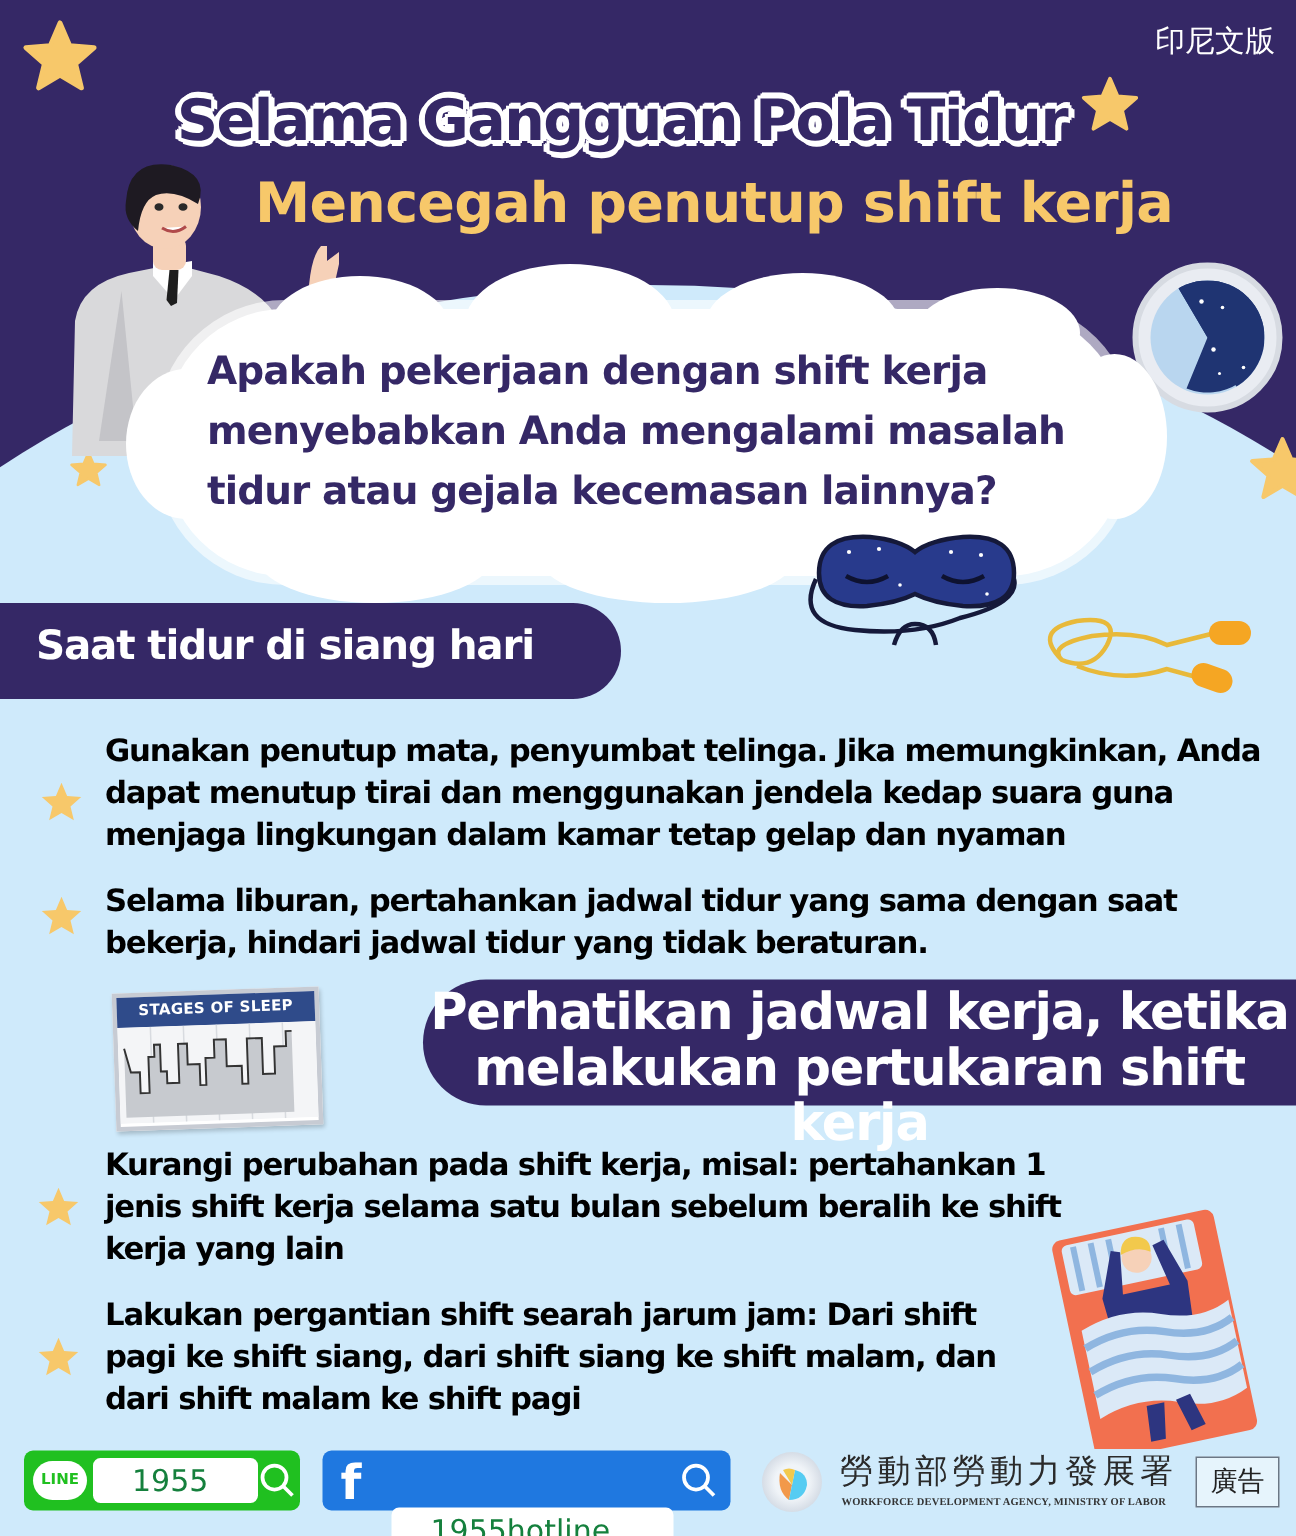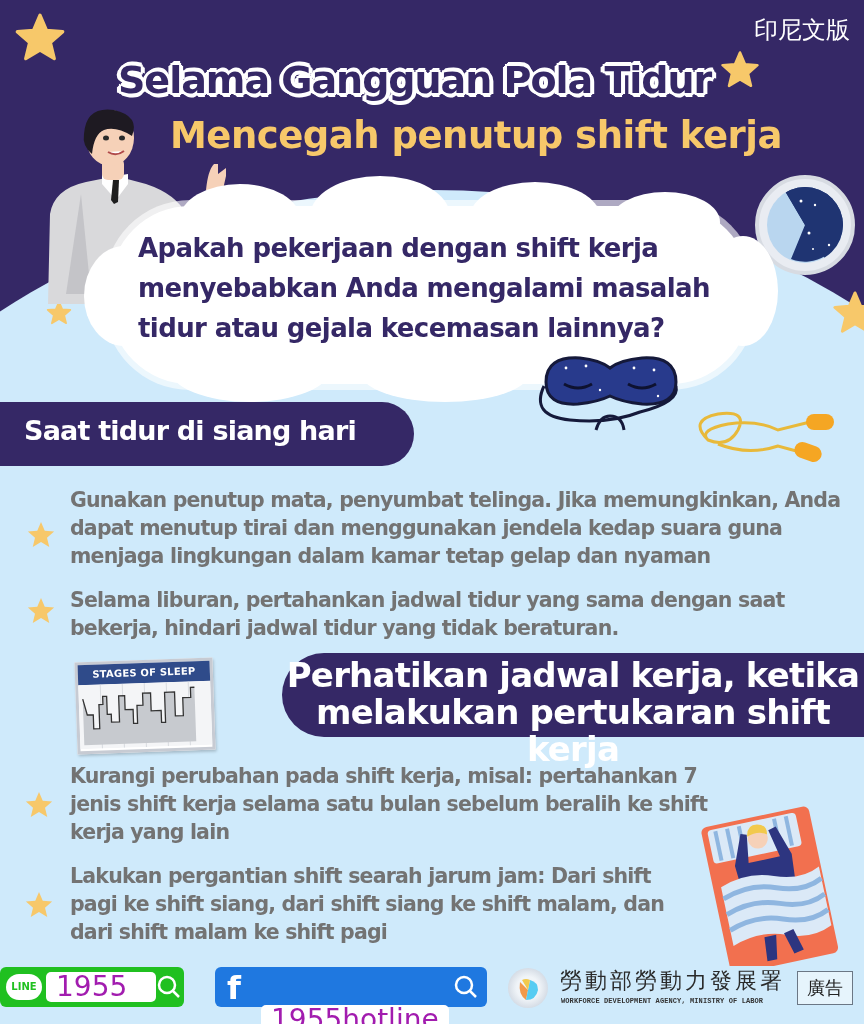--- a/index.html
+++ b/index.html
@@ -19,21 +19,21 @@
       border-radius: 50%;
       background: #cfeafb;
     }
     .lower-bg {
       position: absolute; left: 0; top: 400px; width: 864px; height: 624px;
       background: #cfeafb;
     }
     .abs { position: absolute; }
 
     .edition-tag {
-      right: 14px; top: 14px; color: #ffffff; font-size: 24px;
+      right: 14px; top: 14px; color: #ffffff; font-size: 20px;
       font-family: "DejaVu Sans", sans-serif;
     }
     .main-title {
       left: 118px; top: 58px; font-size: 38px; font-weight: 900; color: #352866;
       font-family: "DejaVu Sans", sans-serif; letter-spacing: -1px;
       text-shadow:
         3px 0 0 #fff, -3px 0 0 #fff, 0 3px 0 #fff, 0 -3px 0 #fff,
         2px 2px 0 #fff, -2px -2px 0 #fff, 2px -2px 0 #fff, -2px 2px 0 #fff,
         4px 1px 0 #fff, -4px 1px 0 #fff, 1px 4px 0 #fff, 1px -4px 0 #fff;
     }
@@ -79,59 +79,59 @@
       left: 282px; top: 653px; width: 582px; height: 84px; background: #352866;
       border-radius: 42px 0 0 42px;
     }
     .section-pill-2 span {
       position: absolute; left: 0; top: 4px; width: 100%; text-align: center; color: #fff;
       font-size: 34px; font-weight: 700; line-height: 37px;
       font-family: "DejaVu Sans", sans-serif; letter-spacing: -0.8px;
     }
 
     .tip {
-      font-size: 20.5px; font-weight: 700; color: #737373; line-height: 28px;
+      font-size: 20.5px; font-weight: 700; color: #000000; line-height: 28px;
       font-family: "DejaVu Sans", sans-serif; letter-spacing: -0.8px;
     }
     .tip-star { width: 30px; height: 30px; }
 
     .sleep-chart {
       left: 76px; top: 660px; width: 138px; height: 92px; background: #ffffff;
       border: 3px solid #c7cbd3; transform: rotate(-2deg);
       box-shadow: 1px 2px 3px rgba(0,0,0,0.2);
     }
     .sleep-chart-header {
       background: #2f4b8a; color: #fff; font-size: 10px; font-weight: 700; text-align: center;
       height: 20px; line-height: 20px; letter-spacing: 0.2px;
       font-family: "DejaVu Sans", sans-serif;
     }
 
     .footer-line {
-      left: 0; top: 967px; width: 184px; height: 40px; background: #20c020; border-radius: 6px;
+      left: 16px; top: 967px; width: 184px; height: 40px; background: #20c020; border-radius: 6px;
     }
     .footer-fb {
       left: 215px; top: 967px; width: 272px; height: 40px; background: #1f78e0; border-radius: 6px;
     }
     .footer-field {
       position: absolute; top: 5px; height: 30px; background: #fff; border-radius: 5px;
-      font-size: 28px; color: #a21caf; line-height: 30px; padding-left: 10px;
+      font-size: 20px; color: #15803d; line-height: 30px; padding-left: 26px;
       font-family: "DejaVu Sans", sans-serif;
     }
     .footer-search { position: absolute; top: 7px; width: 26px; height: 26px; }
     .agency-logo {
       left: 508px; top: 968px; width: 40px; height: 40px; border-radius: 50%;
       background: radial-gradient(circle at 50% 50%, #f0f4f8 40%, #d6dde6 70%, #b8c2cf 100%);
     }
     .agency-name-zh {
       left: 560px; top: 966px; font-size: 22px; color: #2a2a2a; letter-spacing: 3px;
       font-family: "DejaVu Sans", sans-serif;
     }
     .agency-name-en {
       left: 561px; top: 997px; font-size: 7px; color: #333; letter-spacing: 0.1px;
-      font-family: Liberation Mono, monospace; font-weight: 700;
+      font-family: Liberation Serif, serif; font-weight: 700;
     }
     .ad-tag {
       left: 797px; top: 971px; width: 56px; height: 34px; border: 1px solid #6b7785;
       background: #e6f4fc; font-size: 18px; line-height: 32px; text-align: center; color: #222;
       font-family: "DejaVu Sans", sans-serif;
     }
   </style>
 </head>
 <body>
 
@@ -270,21 +270,21 @@
 
 <div class="abs section-pill-2">
   <span>Perhatikan jadwal kerja, ketika melakukan pertukaran shift kerja</span>
 </div>
 
 <div class="abs tip-star star" style="left:24px;top:790px;">
   <svg viewBox="0 0 24 24">
       <path d="M12 1.5l3 7 7.5.6-5.7 5 1.8 7.4L12 17.6 5.4 21.5l1.8-7.4-5.7-5 7.5-.6z" fill="#f7c86a"></path>
     </svg>
 </div>
-<div class="abs tip" style="left:70px;top:762px;width:640px;">Kurangi perubahan pada shift kerja, misal: pertahankan 7 jenis shift kerja selama satu bulan sebelum beralih ke shift kerja yang lain</div>
+<div class="abs tip" style="left:70px;top:762px;width:640px;">Kurangi perubahan pada shift kerja, misal: pertahankan 1 jenis shift kerja selama satu bulan sebelum beralih ke shift kerja yang lain</div>
 
 <div class="abs tip-star star" style="left:24px;top:890px;">
   <svg viewBox="0 0 24 24">
       <path d="M12 1.5l3 7 7.5.6-5.7 5 1.8 7.4L12 17.6 5.4 21.5l1.8-7.4-5.7-5 7.5-.6z" fill="#f7c86a"></path>
     </svg>
 </div>
 <div class="abs tip" style="left:70px;top:862px;width:600px;">Lakukan pergantian shift searah jarum jam: Dari shift pagi ke shift siang, dari shift siang ke shift malam, dan dari shift malam ke shift pagi</div>
 
 <div class="abs" style="left:700px;top:806px;width:150px;height:160px;">
   <svg viewBox="0 0 150 160" width="150" height="160">

